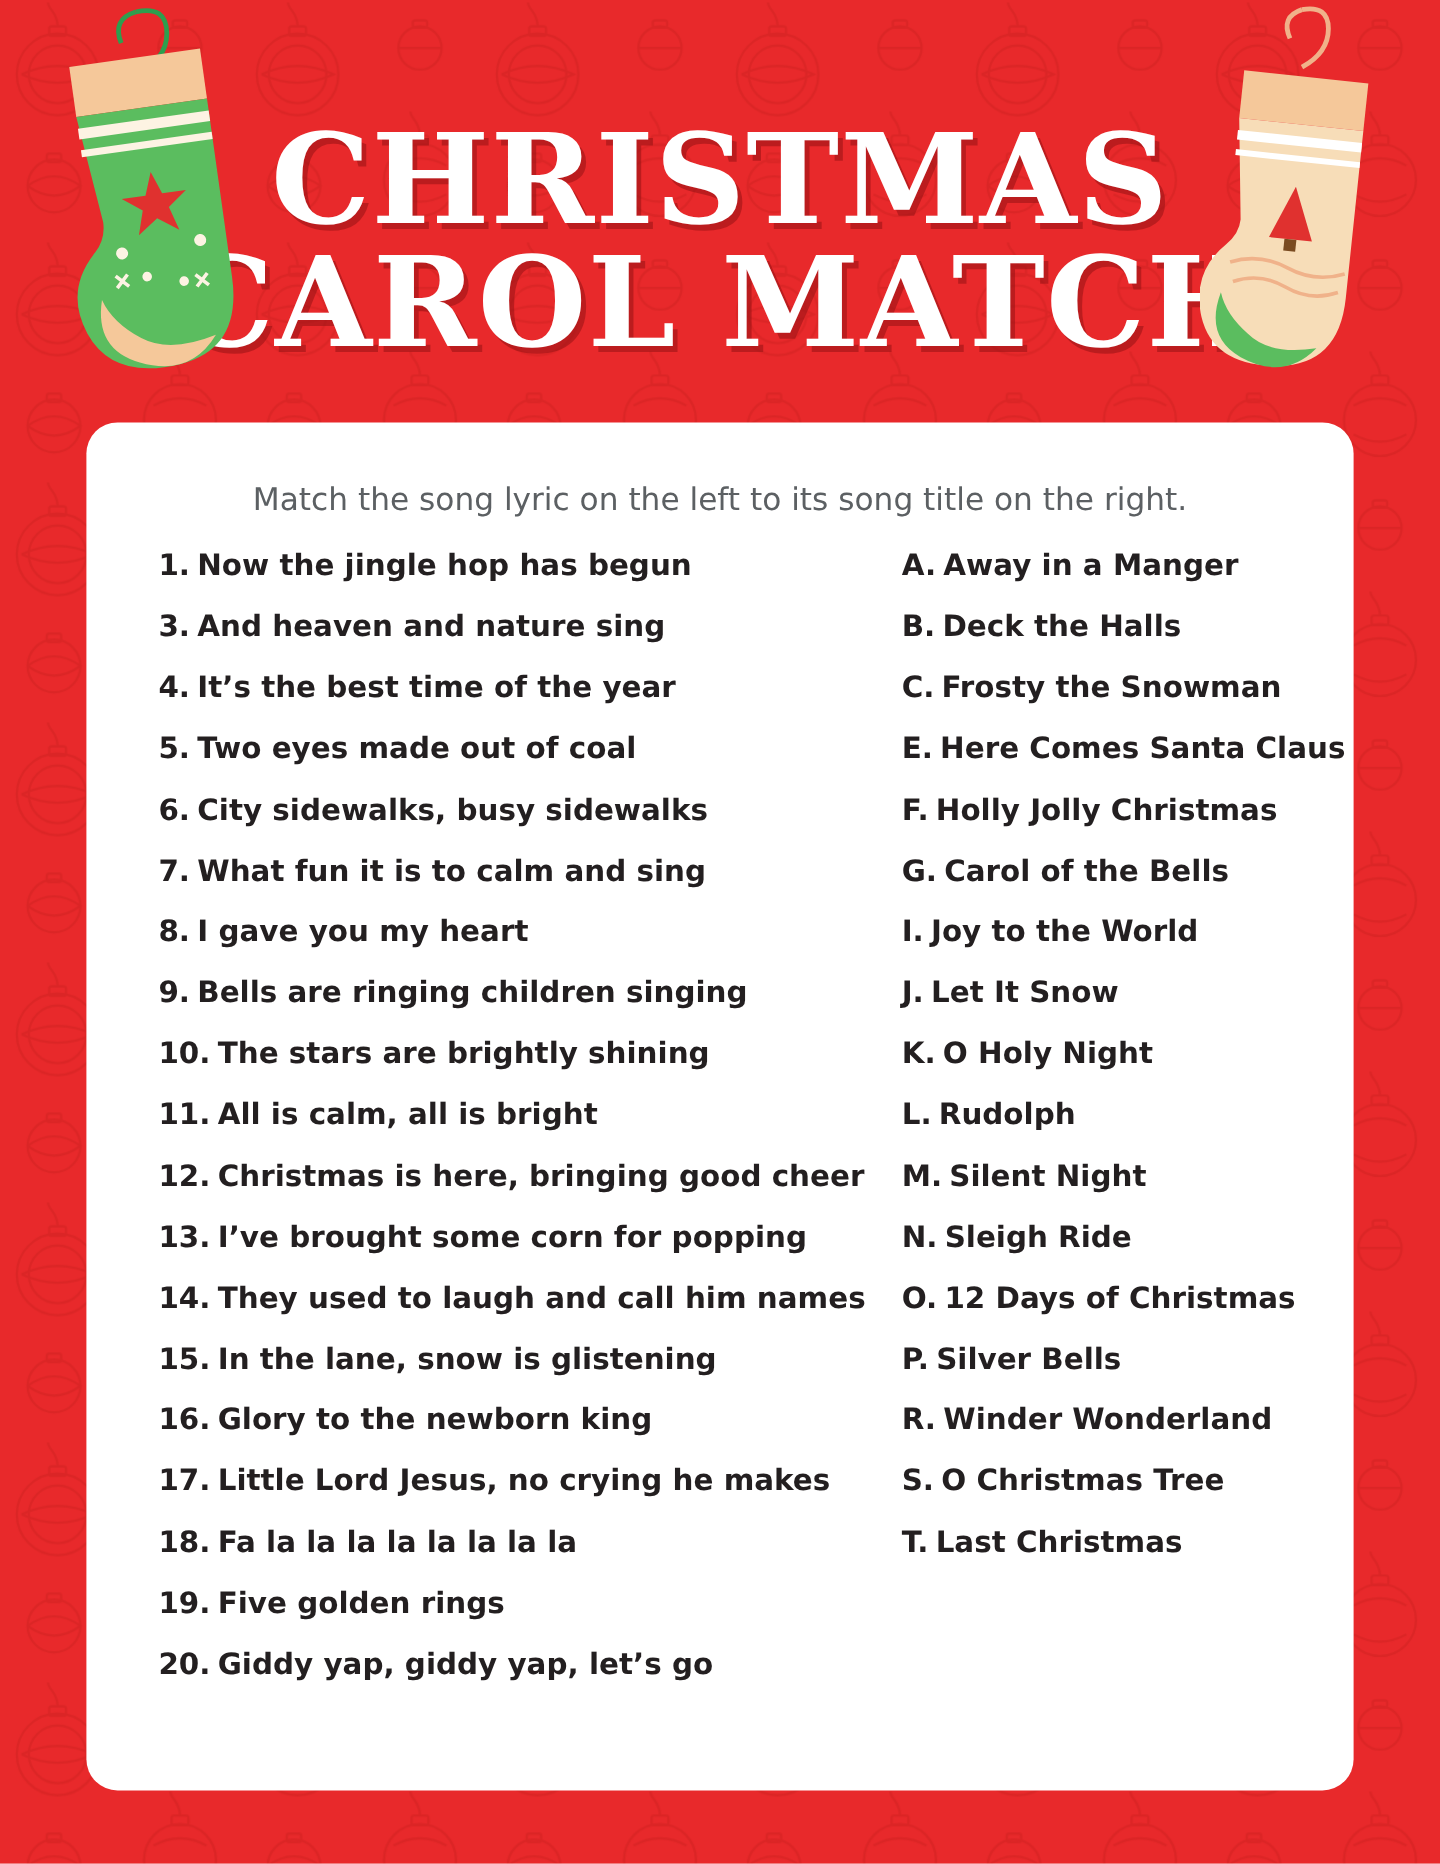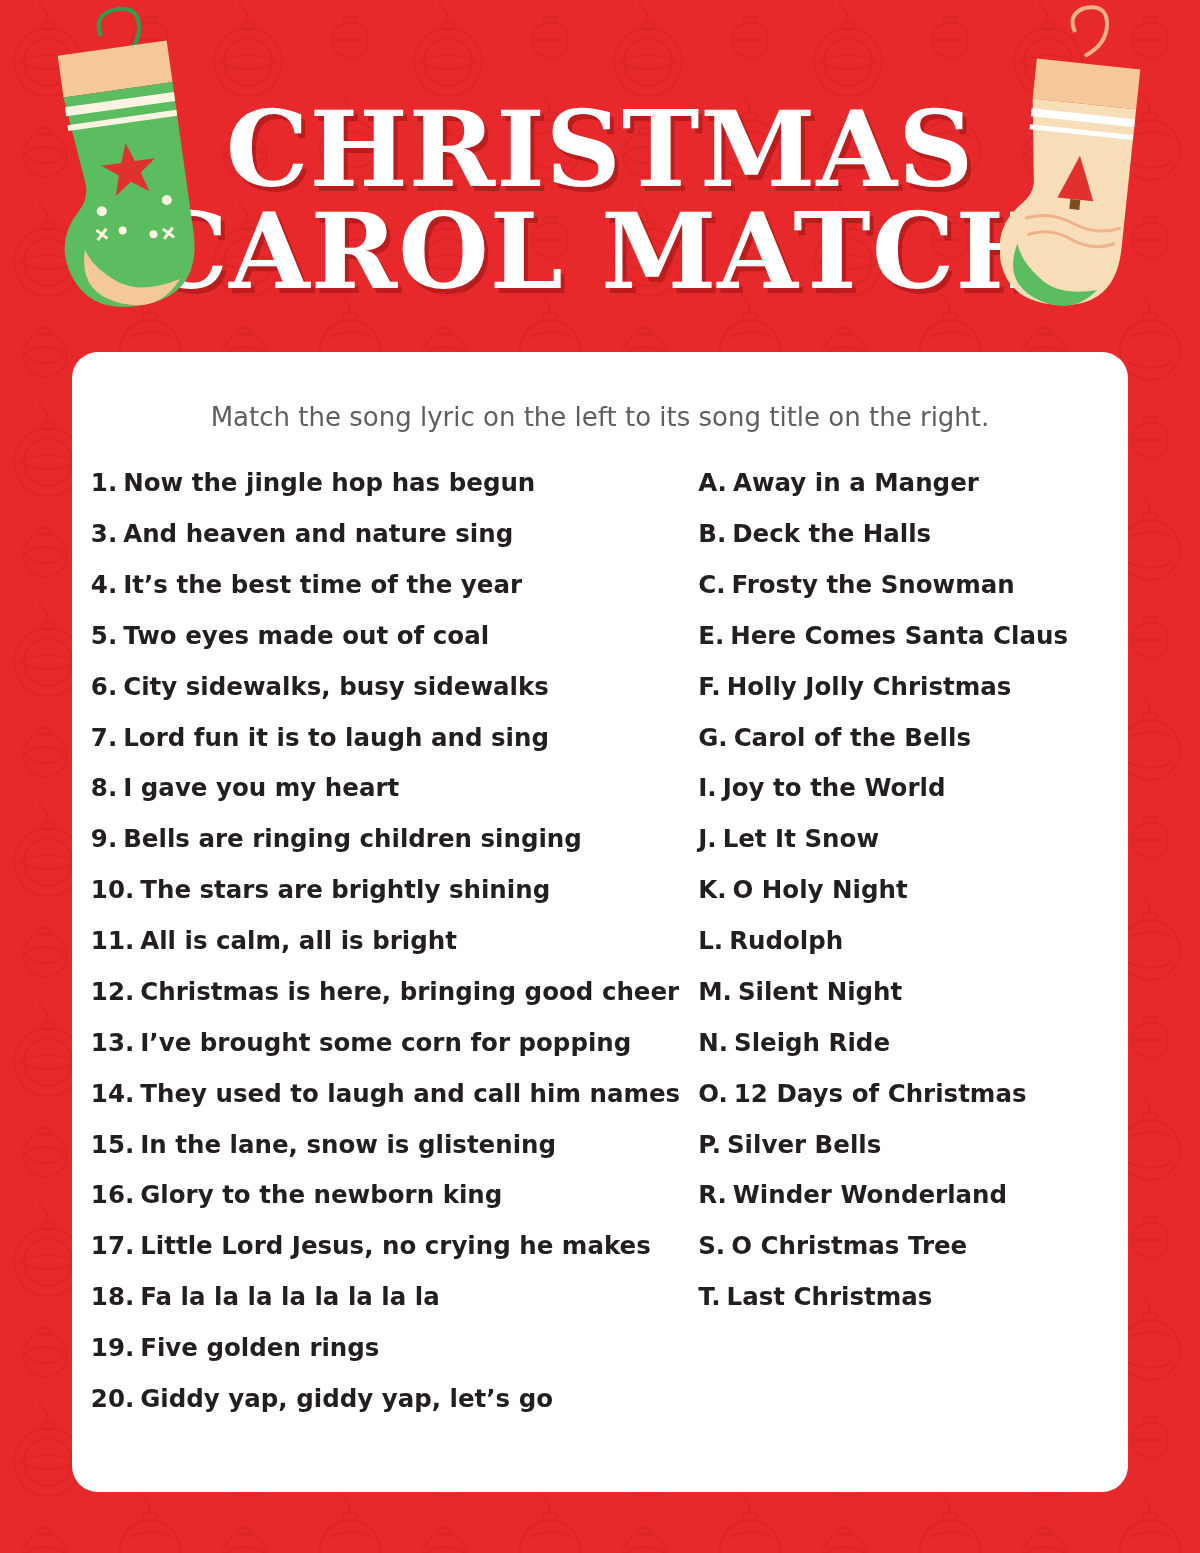--- a/index.html
+++ b/index.html
@@ -55,28 +55,27 @@
     width: 1056px; height: 1140px;
     background: #ffffff;
     border-radius: 26px;
     z-index: 2;
     padding: 34px 48px 30px 48px;
   }
   #instructions {
     text-align: center;
     color: #5c6063;
     font-size: 26px;
-    margin: 16px 0 26px 0;
+    margin: 16px 0 14px 0;
     font-family: "DejaVu Sans", sans-serif;
   }
   #columns {
     display: flex;
-    gap: 18px;
+    gap: 30px;
     padding: 0 12px;
-    justify-content: flex-end;
   }
   .column { flex: 1; }
   .column.left { flex: 0 0 555px; }
   .entry {
     font-size: 24.5px;
     font-weight: bold;
     color: #231f20;
     line-height: 1.0;
     padding: 13.2px 0;
     white-space: nowrap;
@@ -163,21 +162,21 @@
 
 <div id="card">
   <div id="instructions">Match the song lyric on the left to its song title on the right.</div>
   <div id="columns">
     <div class="column left">
       <div class="entry"><span class="marker">1.</span><span>Now the jingle hop has begun</span></div>
       <div class="entry"><span class="marker">3.</span><span>And heaven and nature sing</span></div>
       <div class="entry"><span class="marker">4.</span><span>It’s the best time of the year</span></div>
       <div class="entry"><span class="marker">5.</span><span>Two eyes made out of coal</span></div>
       <div class="entry"><span class="marker">6.</span><span>City sidewalks, busy sidewalks</span></div>
-      <div class="entry"><span class="marker">7.</span><span>Lord fun it is to laugh and sing</span></div>
+      <div class="entry"><span class="marker">7.</span><span>What fun it is to calm and sing</span></div>
       <div class="entry"><span class="marker">8.</span><span>I gave you my heart</span></div>
       <div class="entry"><span class="marker">9.</span><span>Bells are ringing children singing</span></div>
       <div class="entry"><span class="marker">10.</span><span>The stars are brightly shining</span></div>
       <div class="entry"><span class="marker">11.</span><span>All is calm, all is bright</span></div>
       <div class="entry"><span class="marker">12.</span><span>Christmas is here, bringing good cheer</span></div>
       <div class="entry"><span class="marker">13.</span><span>I’ve brought some corn for popping</span></div>
       <div class="entry"><span class="marker">14.</span><span>They used to laugh and call him names</span></div>
       <div class="entry"><span class="marker">15.</span><span>In the lane, snow is glistening</span></div>
       <div class="entry"><span class="marker">16.</span><span>Glory to the newborn king</span></div>
       <div class="entry"><span class="marker">17.</span><span>Little Lord Jesus, no crying he makes</span></div>

